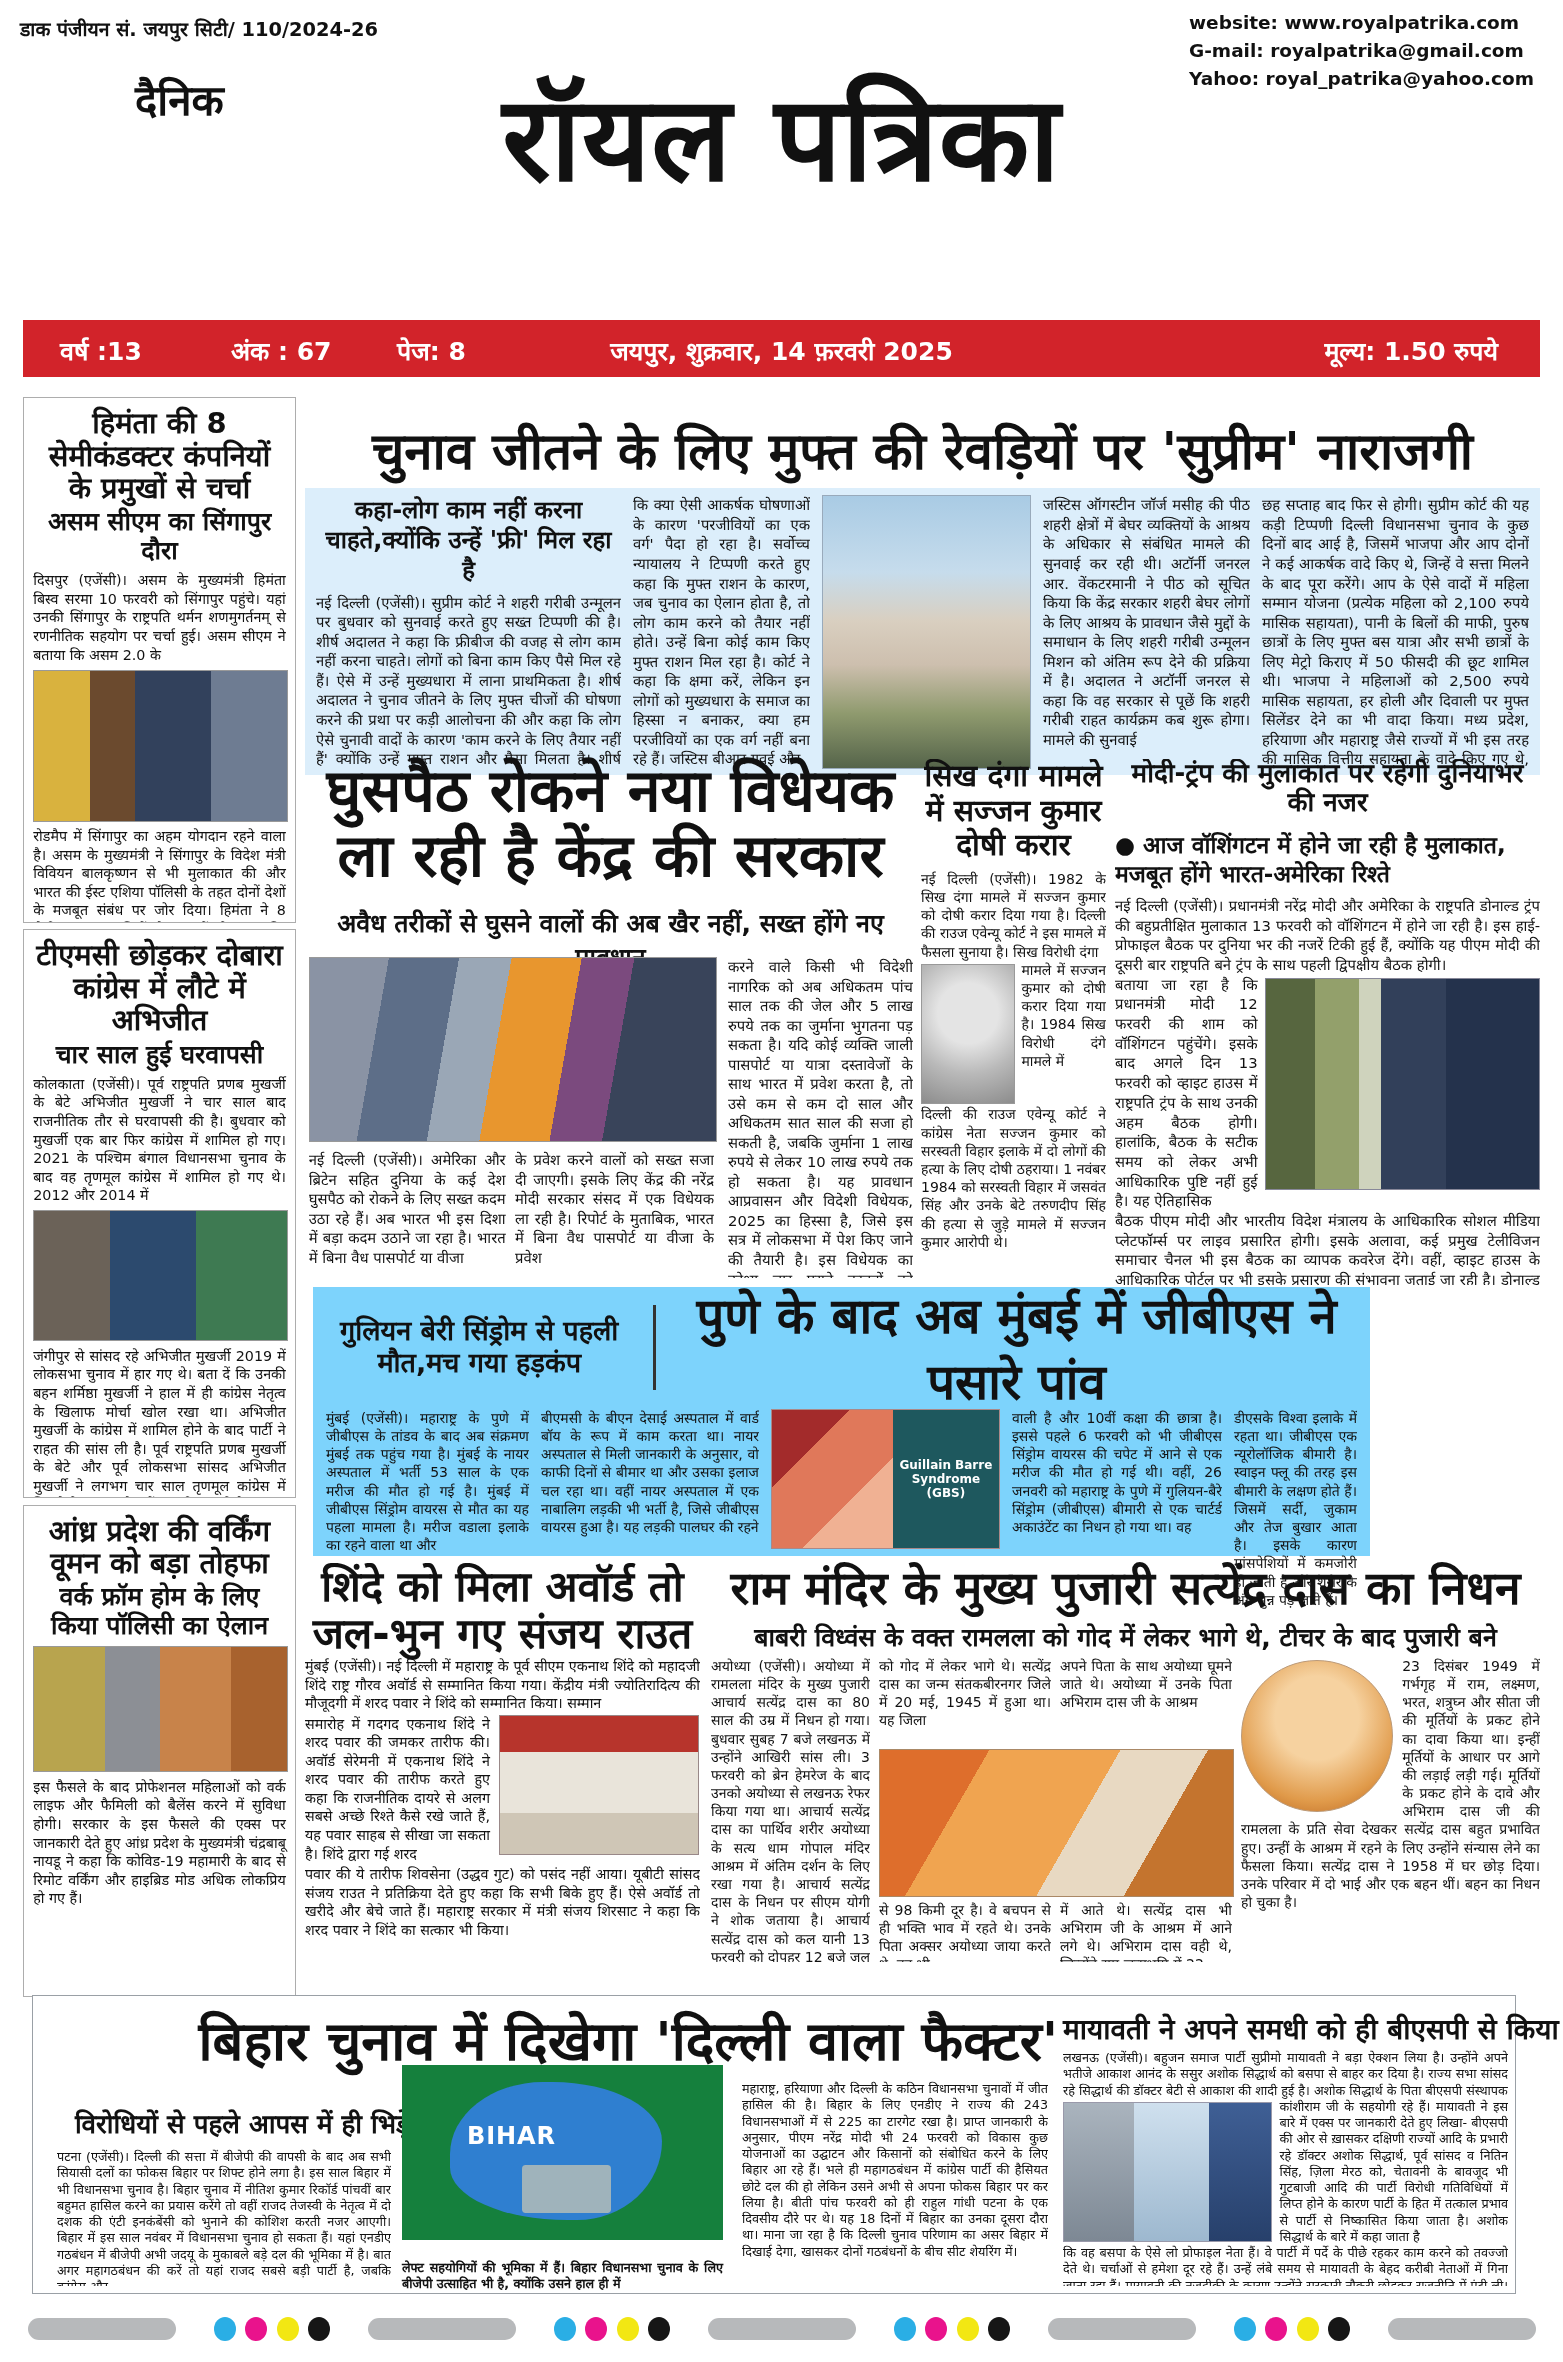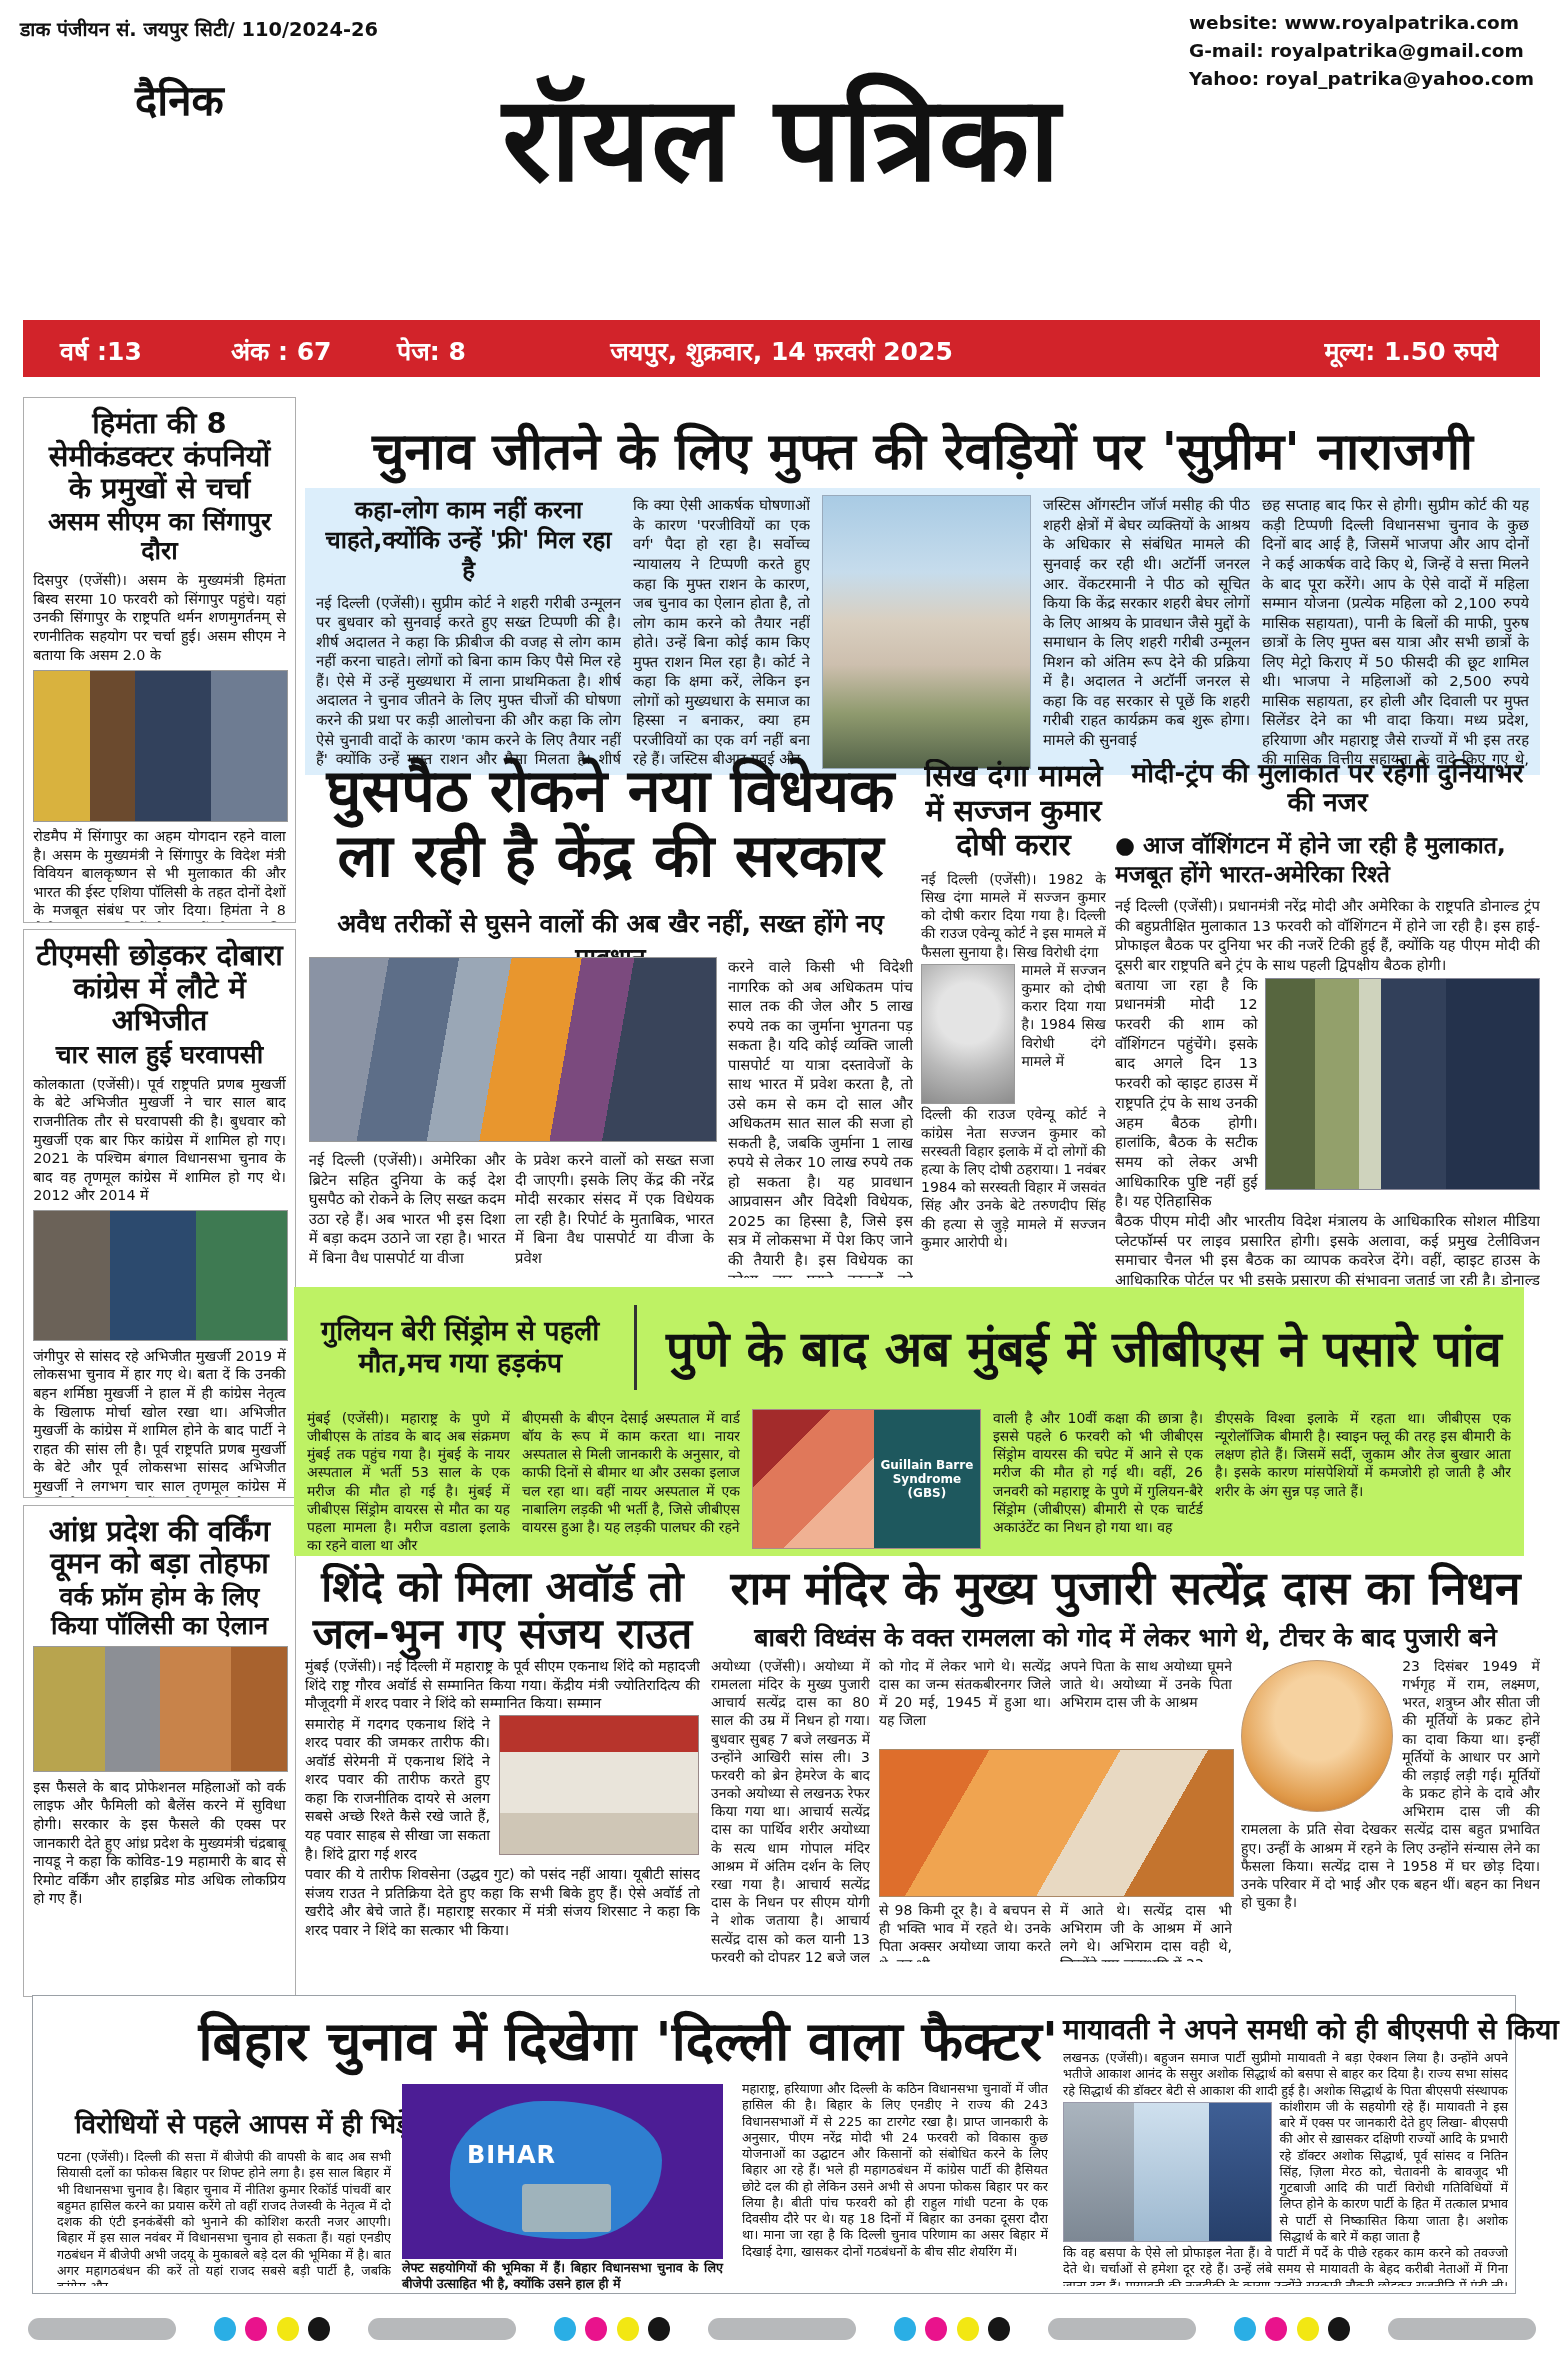--- a/index.html
+++ b/index.html
@@ -61,21 +61,21 @@
 
   
   .trump{left:1115px;top:759px;width:425px;height:526px;}
   .trump h2{margin:0 0 14px;font-size:26px;line-height:1.12;font-weight:900;text-align:center;}
   .trump .bullet{font-size:23px;font-weight:800;line-height:1.25;margin:3.7px 0 7.4px;}
   .trump p{font-size:14.8px;line-height:1.33;text-align:justify;}
   .mt-photo{float:right;width:273px;height:210px;margin:3.7px 0 3.7px 7.4px;border:0.9px solid #889;
      background:linear-gradient(90deg,#57663f 0 18%,#93a06b 18% 34%,#cfd3bd 34% 42%,#32405a 42% 66%,#24324c 66% 100%);}
 
   
-  .gbs{left:294px;top:1287px;width:1230px;height:269px;background:#bef264;}
+  .gbs{left:313px;top:1287px;width:1057px;height:269px;background:#7dd3fc;}
   .gbs-head{display:flex;align-items:center;height:109px;padding:5.5px 9.2px 0;}
   .gbs-box{width:314px;font-size:27px;font-weight:900;text-align:center;line-height:1.2;}
   .gbs-div{width:2.8px;height:85px;background:#333;margin:0 16.6px;}
   .gbs-title{flex:1;font-size:49px;font-weight:900;text-align:center;}
   .gbs-cols{display:flex;gap:12px;padding:7.4px 13px 0;}
   .gbs-cols p{font-size:14px;line-height:1.3;text-align:justify;}
   .g1{width:203px;} .g2{width:218px;} .g3{width:210px;} .g4{flex:1;}
   .gbs-img{width:227px;height:138px;flex:none;display:flex;border:0.9px solid #a88;}
   .gbs-img .hand{width:55%;background:linear-gradient(135deg,#a32b2b 0 30%,#e0785a 30% 65%,#f0b193 65% 100%);}
   .gbs-img .tag{width:45%;background:#1e585e;color:#fff;font-size:12px;font-weight:700;
@@ -107,21 +107,21 @@
   .r-c4{left:530px;top:0;width:299px;height:305px;}
   .r-circle{float:left;width:150px;height:150px;border-radius:50%;margin:3.7px 9.2px 3.7px 0;border:0.9px solid #b97;
      background:radial-gradient(circle at 50% 38%,#f6d2a0 0 35%,#e09a4a 70%,#b35c18 100%);}
 
   
   .bottom{left:32px;top:1995px;width:1482px;height:297px;border:1.8px solid #9aa0a6;background:#fff;}
   .bottom p{font-size:12.7px;line-height:1.28;text-align:justify;}
   .bi-head{left:51px;top:5.5px;width:1089px;text-align:center;font-size:54px;font-weight:900;white-space:nowrap;}
   .bi-sub{left:26px;top:109px;width:452px;text-align:center;font-size:26px;font-weight:800;}
   .bi-c1{left:24px;top:153px;width:334px;height:137px;}
-  .bi-photo{left:369px;top:88px;width:321px;height:175px;background:#4c1d95;overflow:hidden;}
+  .bi-photo{left:369px;top:69px;width:321px;height:175px;background:#15803d;overflow:hidden;}
   .bi-map{position:absolute;left:48px;top:16.6px;width:212px;height:138px;background:#2f7fd0;
           border-radius:46% 54% 42% 58%/55% 45% 60% 40%;}
   .bi-maplabel{position:absolute;left:65px;top:57px;color:#fff;font-size:24px;font-weight:900;letter-spacing:0.9px;}
   .bi-box{position:absolute;left:120px;top:100px;width:89px;height:48px;background:#9fb3bb;border-radius:3.7px;}
   .bi-cap{left:369px;top:264px;width:321px;font-weight:600;}
   .bi-c2{left:709px;top:85px;width:306px;height:205px;}
   .my-head{left:1030px;top:13px;width:443px;font-size:28px;font-weight:900;text-align:center;white-space:nowrap;}
   .my-body{left:1030px;top:54px;width:445px;height:236px;}
   .my-photos{float:left;width:207px;height:138px;margin:3.7px 7.4px 1.8px 0;display:flex;border:0.9px solid #99a;}
   .my-photos i{display:block;height:100%;}

